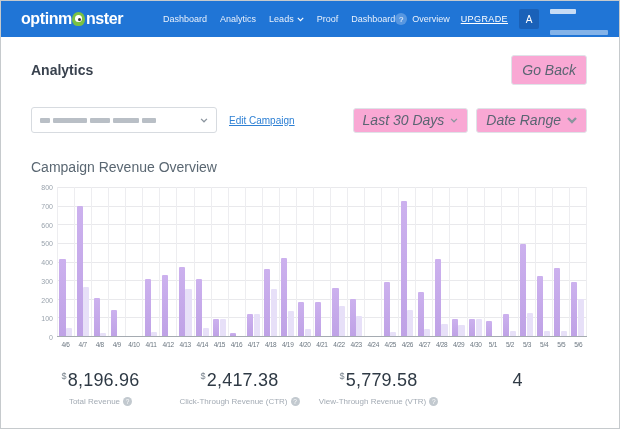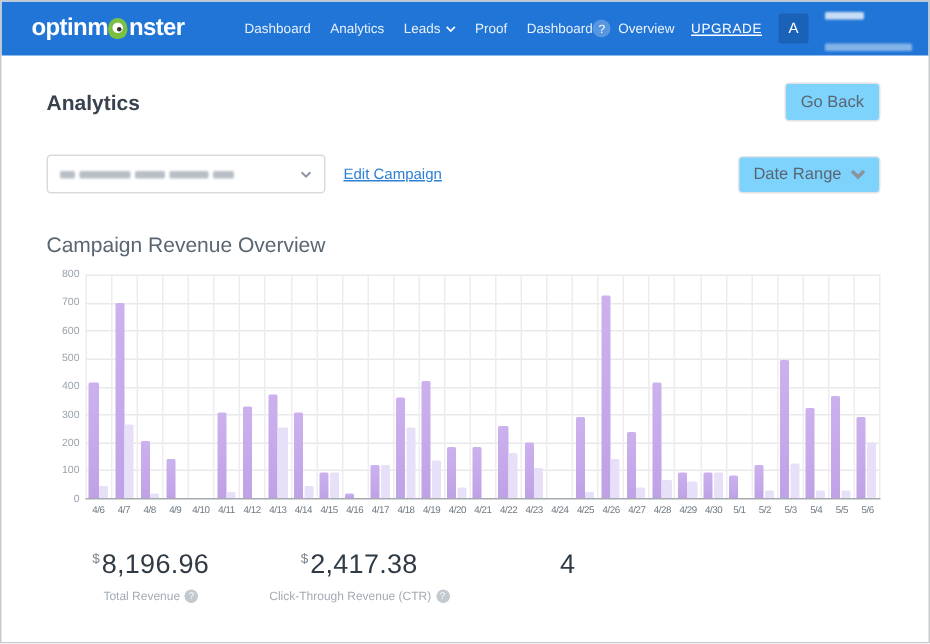--- a/index.html
+++ b/index.html
@@ -21,21 +21,21 @@
   .upgrade { font-size:9px; color:#fff; text-decoration:underline; letter-spacing:0.4px; cursor:pointer; }
   .avatar { width:20px; height:20px; background:#1a61b8; color:#fff; font-size:10px; display:flex; align-items:center; justify-content:center; border-radius:2px; }
   .userblocks { display:flex; flex-direction:column; gap:3px; }
   .redact { display:inline-block; height:5px; border-radius:1px; background:rgba(255,255,255,0.75); filter:blur(0.7px); }
   .redact.dim { background:rgba(255,255,255,0.45); }
 
   
   .page { padding:18px 32px 0 30px; }
   .page-head { display:flex; align-items:center; justify-content:space-between; }
   .page-title { font-size:14px; font-weight:bold; color:#39424e; }
-  .btn { background:#7dd3fc; border:1px solid #dfe3e8; border-radius:3px; color:#5a6572; font-size:11px; padding:6px 10px; cursor:pointer; display:inline-flex; align-items:center; gap:6px; }
+  .btn { background:#f9a8d4; border:1px solid #dfe3e8; border-radius:3px; color:#5a6572; font-size:14px; padding:6px 10px; cursor:pointer; display:inline-flex; align-items:center; gap:6px;font-style:italic; }
 
   .controls { display:flex; align-items:center; margin-top:22px; }
   .select { width:186px; height:26px; border:1px solid #d7dbe0; border-radius:3px; background:#fff; display:flex; align-items:center; padding:0 8px; cursor:pointer; }
   .select .blocks { display:flex; gap:3px; align-items:center; flex:1; }
   .gblock { display:inline-block; height:5px; background:#b9bfc6; border-radius:1px; filter:blur(0.6px); }
   .link { color:#2e80d4; font-size:10px; margin-left:12px; cursor:pointer; white-space:nowrap;text-decoration:underline; }
   .controls .spacer { flex:1; }
   .ctl-btn { height:25px; padding:0 9px; margin-left:8px; }
 
   
@@ -129,20 +129,26 @@
             <span class="gblock" style="width:20px"></span>
             <span class="gblock" style="width:26px"></span>
             <span class="gblock" style="width:14px"></span>
         </span>
         <svg class="chev gray" width="8" height="5" viewBox="0 0 9 6">
             <polyline points="1,1 4.5,4.5 8,1"></polyline>
           </svg>
       </div>
       <span class="link">Edit Campaign</span>
       <span class="spacer"></span>
+      <button class="btn ctl-btn">
+        <span>Last 30 Days</span>
+        <svg class="chev gray" width="8" height="5" viewBox="0 0 9 6">
+            <polyline points="1,1 4.5,4.5 8,1"></polyline>
+          </svg>
+      </button>
       <button class="btn ctl-btn">
         <span>Date Range</span>
         <svg class="chev gray bold" width="10" height="7" viewBox="0 0 10 7">
             <polyline points="1,1 5,5 9,1"></polyline>
           </svg>
       </button>
     </div>
 
     <div class="section-title">Campaign Revenue Overview</div>
     <div class="chart">
@@ -328,18 +334,25 @@
           </div>
         </div>
         <div class="stat">
           <div class="stat-value"><sup>$</sup>2,417.38</div>
           <div class="stat-label">
             <span>Click-Through Revenue (CTR)</span>
             <span class="help">?</span>
           </div>
         </div>
         <div class="stat">
+          <div class="stat-value"><sup>$</sup>5,779.58</div>
+          <div class="stat-label">
+            <span>View-Through Revenue (VTR)</span>
+            <span class="help">?</span>
+          </div>
+        </div>
+        <div class="stat">
           <div class="stat-value">4</div>
         </div>
       </div>
 
   </div>
 </div>
 
 </body></html>

